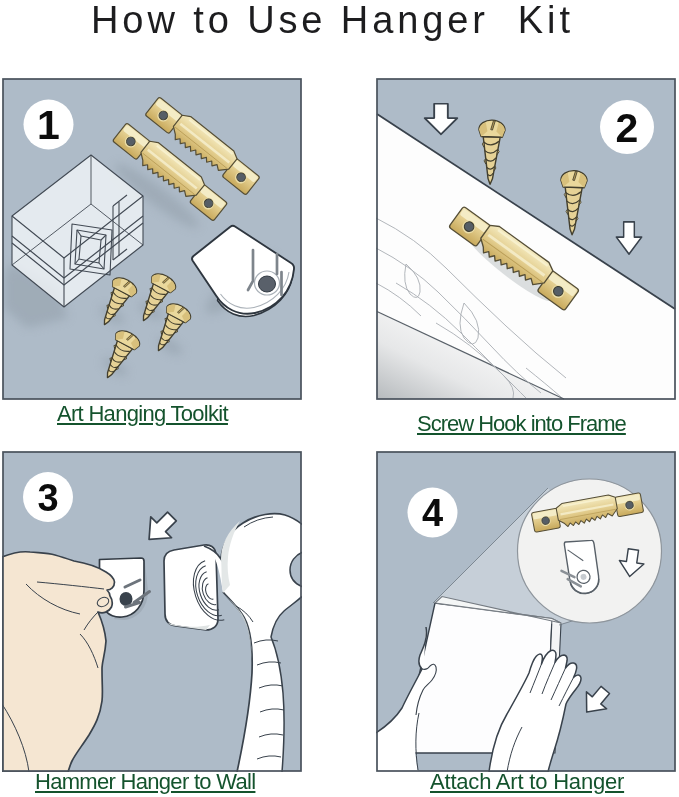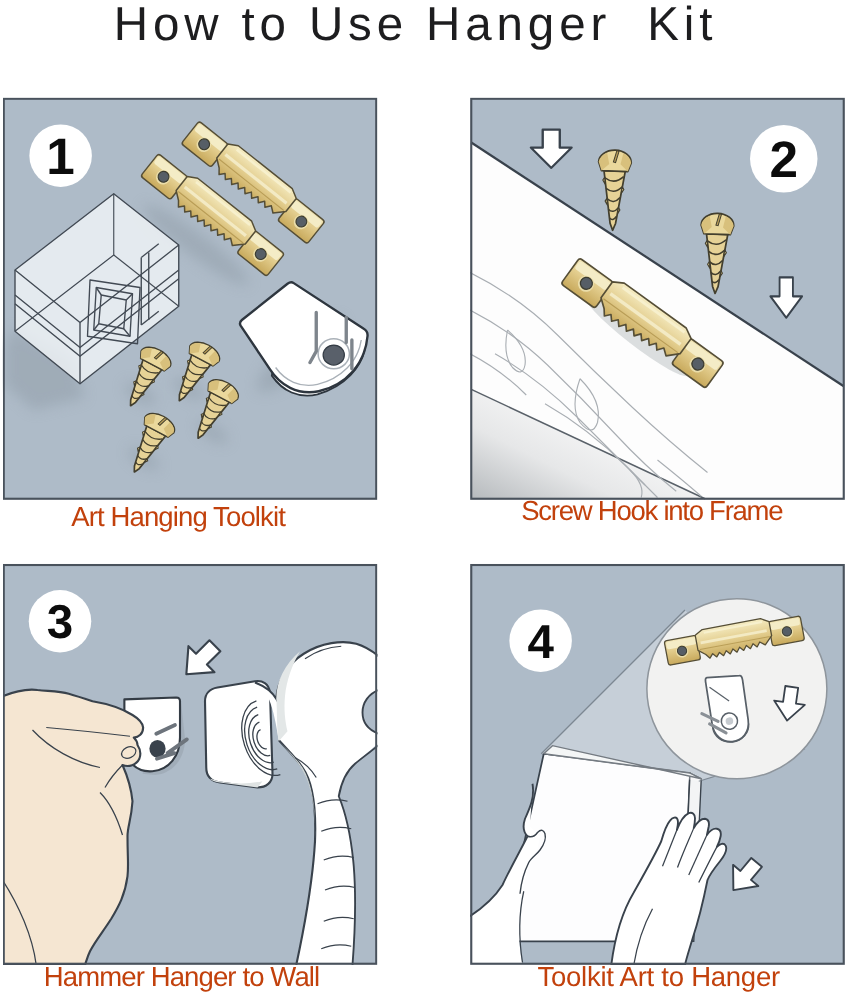--- a/index.html
+++ b/index.html
@@ -1,28 +1,28 @@
 <!DOCTYPE html>
 <html><head>
 <meta charset="utf-8">
 <style>
 html,body{margin:0;padding:0;background:#fff;}
 body{width:679px;height:797px;position:relative;overflow:hidden;font-family:"Liberation Sans",sans-serif;}
 .title{position:absolute;left:91px;top:1px;font-size:38px;letter-spacing:3.9px;color:#1d1d1f;line-height:38px;white-space:pre;}
-.cap{position:absolute;color:#c2410c;line-height:22px;font-size:22px;white-space:pre;}
+.cap{position:absolute;color:#14532d;line-height:22px;font-size:22px;white-space:pre;text-decoration:underline;}
 .panel{position:absolute;}
 svg{display:block}
 </style>
 </head>
 <body>
 <div class="title">How to Use Hanger  Kit</div>
 <div class="cap" style="left:57px;top:403px;letter-spacing:-0.7px;">Art Hanging Toolkit</div>
-<div class="cap" style="left:417px;top:398px;letter-spacing:-1.0px;">Screw Hook into Frame</div>
+<div class="cap" style="left:417px;top:413px;letter-spacing:-1.0px;">Screw Hook into Frame</div>
 <div class="cap" style="left:35px;top:771px;letter-spacing:-0.7px;text-align:center;">Hammer Hanger to Wall</div>
-<div class="cap" style="left:430px;top:771px;letter-spacing:-0.2px;">Toolkit Art to Hanger</div>
+<div class="cap" style="left:430px;top:771px;letter-spacing:-0.2px;">Attach Art to Hanger</div>
 
 <svg width="0" height="0" style="position:absolute">
 <defs>
 <linearGradient id="gold1" x1="0" y1="-16" x2="0" y2="13" gradientUnits="userSpaceOnUse">
   <stop offset="0" stop-color="#f4eabf"></stop>
         <stop offset="0.5" stop-color="#e2cc8c"></stop>
         <stop offset="1" stop-color="#c7a85a"></stop>
 </linearGradient>
 
 <g id="saw">

